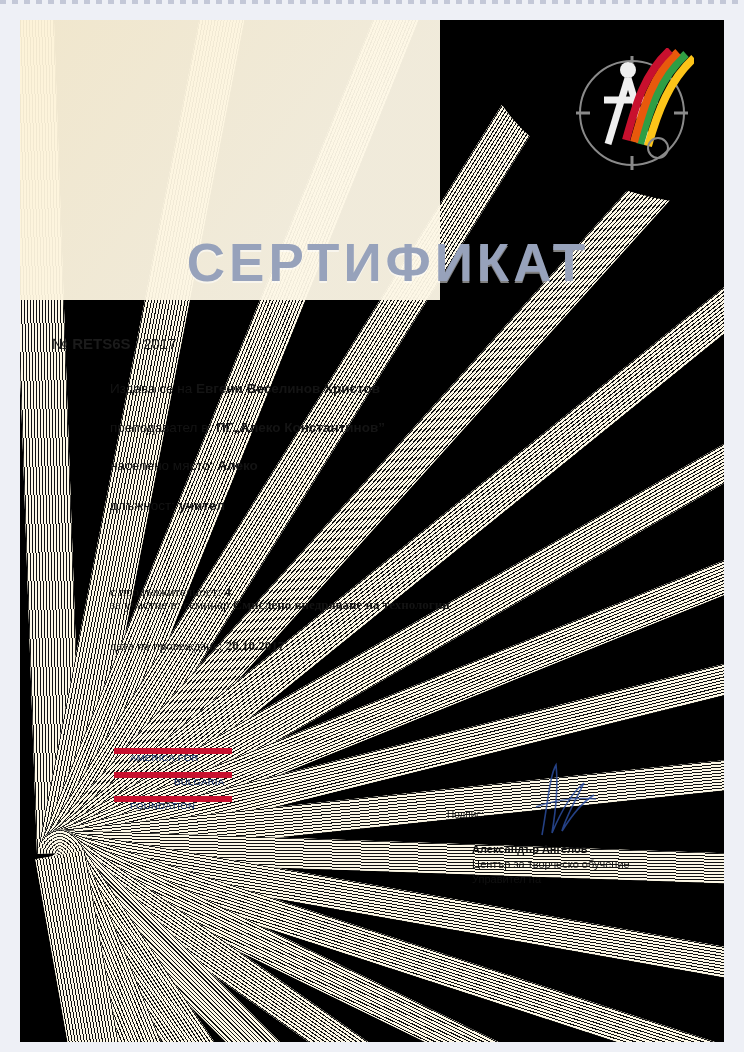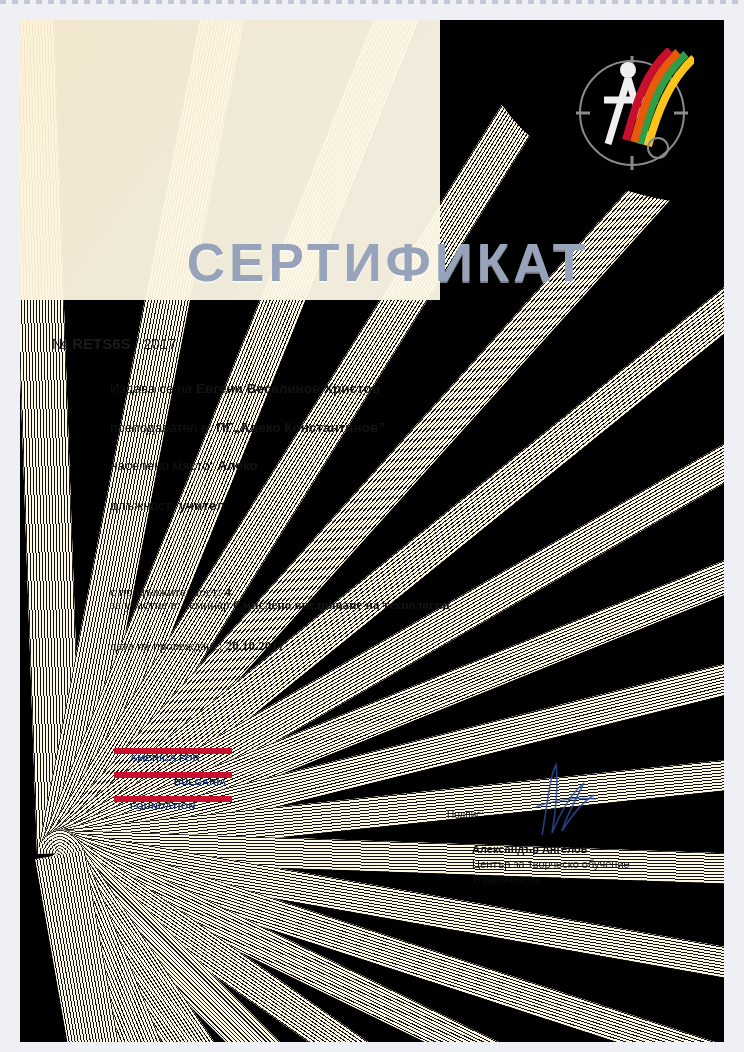--- a/index.html
+++ b/index.html
@@ -142,21 +142,21 @@
     position: absolute;
     left: 0;
     width: 118px;
     height: 6px;
     background: #c8102e;
   }
   .afb-text {
     position: absolute;
     left: 16px;
     font-size: 9.5px;
-    font-weight: bold;
+    font-weight: normal;
     color: #0d2a6b;
     letter-spacing: .3px;
   }
   .funding {
     position: absolute;
     left: 66px;
     top: 822px;
     width: 270px;
     font-size: 8.5px;
     line-height: 13px;

